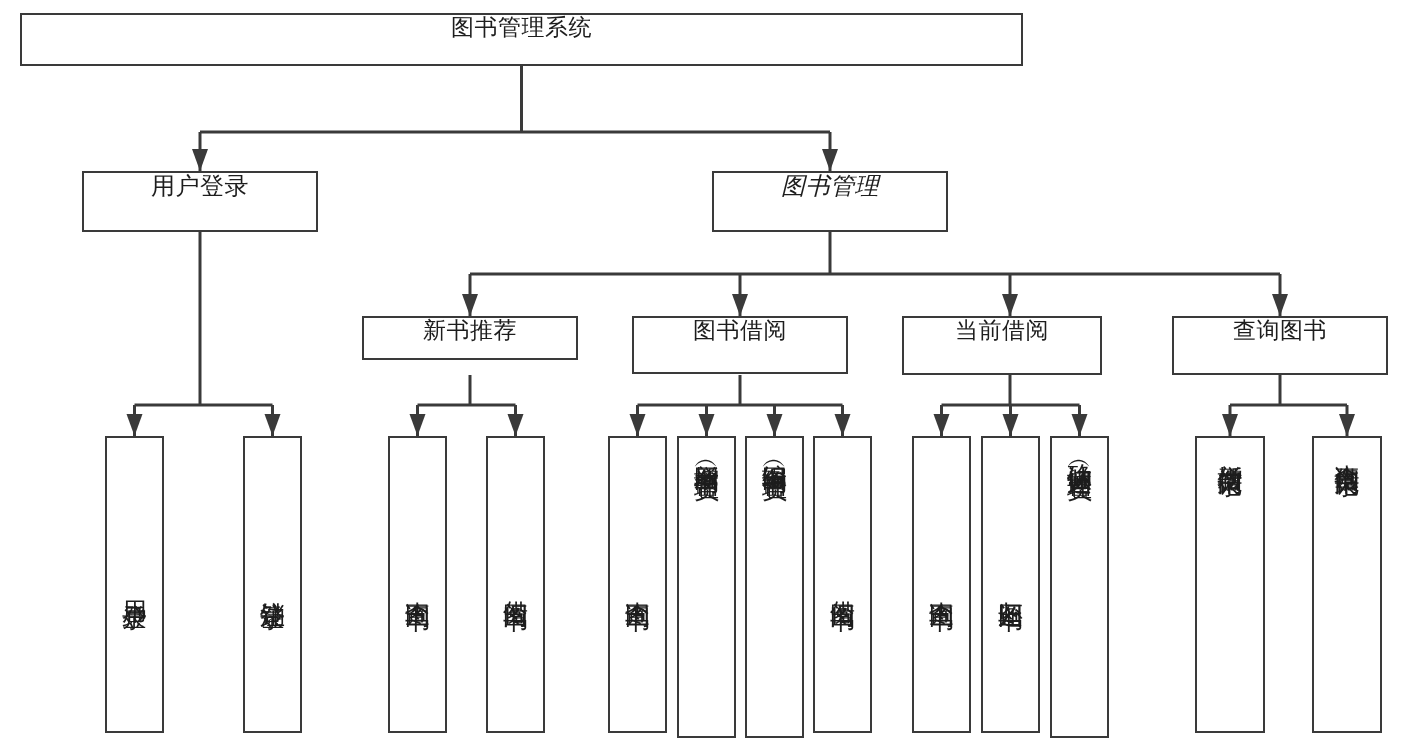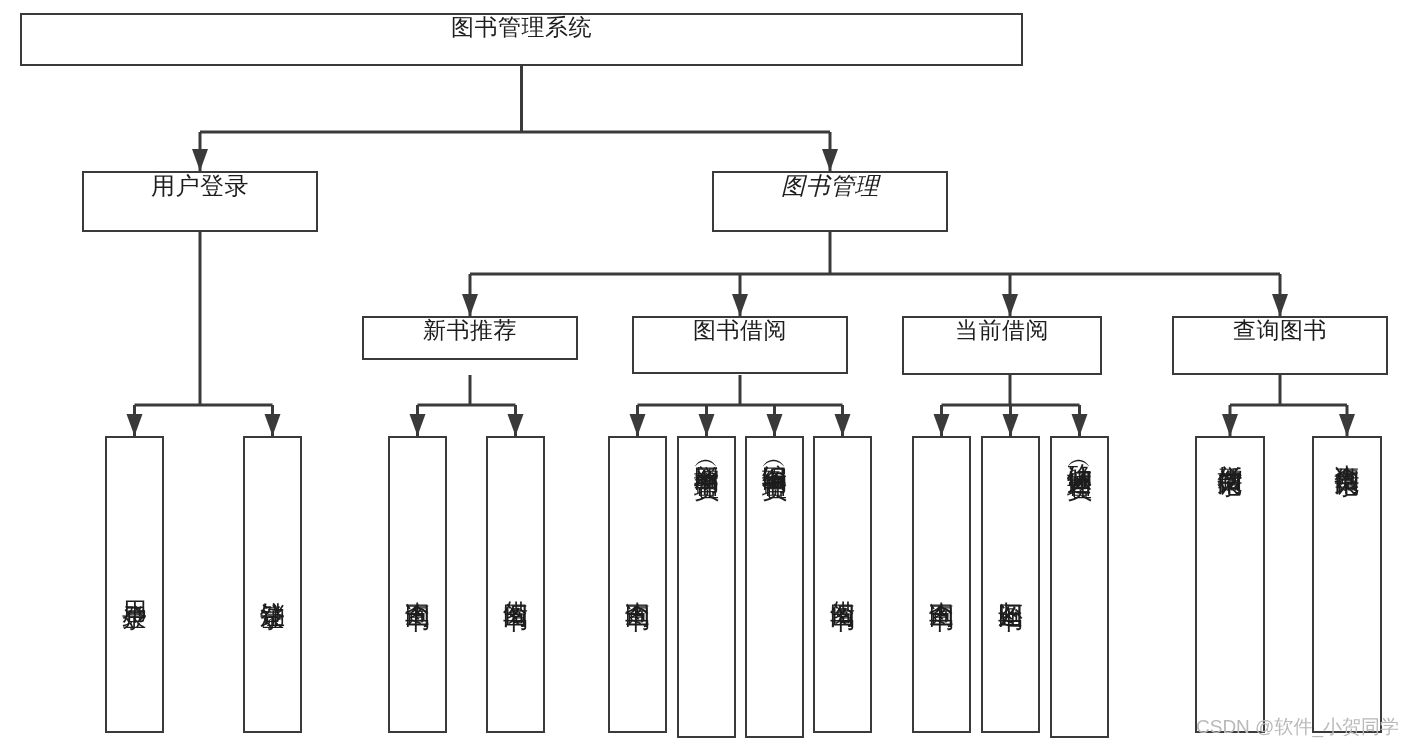--- a/index.html
+++ b/index.html
@@ -188,14 +188,13 @@
       <div class="node vert lvl3" style="left: 1050px; top: 436px; width: 59px; height: 302px; border-color: rgb(58, 58, 58); background: rgb(255, 255, 255); color: rgb(29, 29, 29);">
         <span class="label">确认归还（管理员）</span>
       </div>
       <div class="node vert lvl3" style="left: 1195px; top: 436px; width: 70px; height: 297px; border-color: rgb(58, 58, 58); background: rgb(255, 255, 255); color: rgb(29, 29, 29);">
         <span class="label">新增借阅记录</span>
       </div>
       <div class="node vert lvl3" style="left: 1312px; top: 436px; width: 70px; height: 297px; border-color: rgb(58, 58, 58); background: rgb(255, 255, 255); color: rgb(29, 29, 29);">
         <span class="label">查询借阅记录</span>
       </div>
     </div>
-  <div class="watermark" style="left: 1196px; top: 714px; color: rgb(185, 185, 185);">CSDN @软件_小贺同学</div>
 </div>
 
 </body></html>

